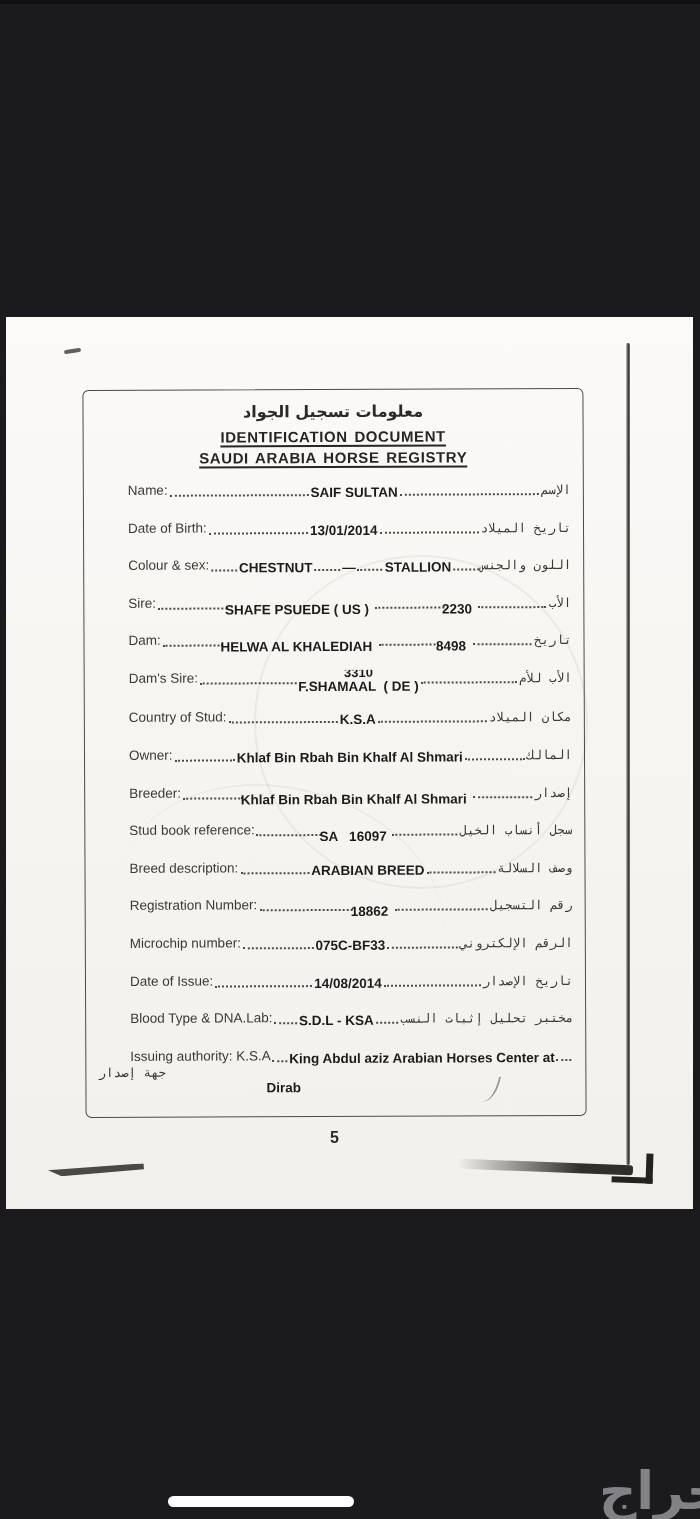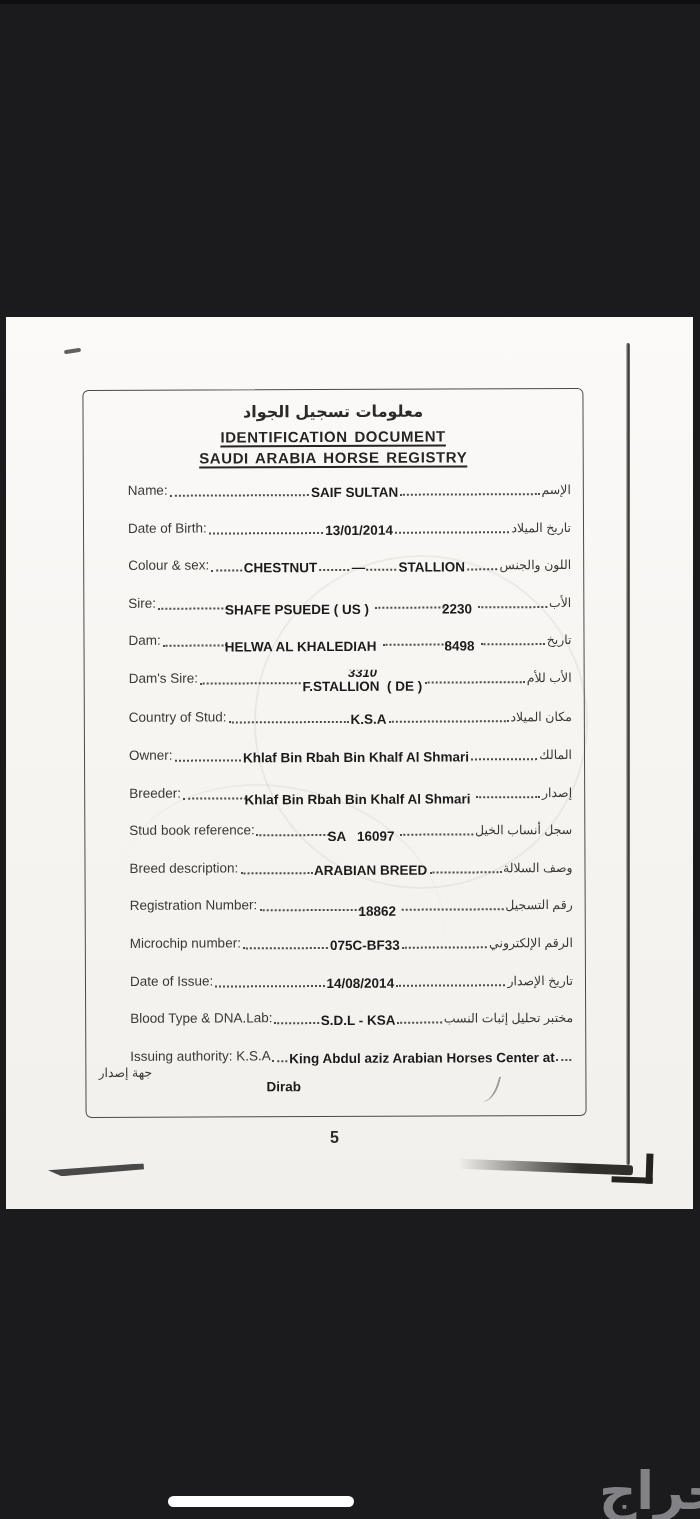--- a/index.html
+++ b/index.html
@@ -42,22 +42,22 @@
   .rows{margin-top:16px;}
   .row{display:flex;align-items:flex-start;flex-wrap:wrap;min-height:26px;margin-bottom:11.6px;overflow:hidden;}
   .lbl{font-size:13.5px;color:#3a3936;white-space:nowrap;flex-shrink:0;padding-left:32px;}
   .dots{flex:1 1 8px;min-width:0;height:12px;border-bottom:2px dotted #4d4c49;margin:0 2px;}
   .val{font-size:13.5px;font-weight:bold;color:#1c1b19;white-space:pre;flex-shrink:0;
        transform:translateY(3px);}
   .row.drop .val{transform:translate(-4px,7px);}
   .val.num{transform:translateY(3px);}
   .val.mid{letter-spacing:-1px;}
   .val.stack{display:inline-flex;flex-direction:column;align-items:center;line-height:1.05;transform:translateY(-4px);}
-  .val.stack .stack-top{font-size:13px;font-style:italic;}
-  .ar{font-family:Liberation Sans, sans-serif;font-size:12.5px;color:#3a3936;white-space:nowrap;
+  .val.stack .stack-top{font-size:13px;}
+  .ar{font-family:Liberation Mono, monospace;font-size:12.5px;color:#3a3936;white-space:nowrap;
       flex-shrink:0;direction:rtl;transform:translateY(1px);}
   .line2{width:100%;font-size:13.5px;font-weight:bold;color:#1c1b19;padding-left:168px;
          margin-top:1px;}
   .page-number{position:absolute;left:78px;top:812px;width:501px;text-align:center;
                font-size:16px;font-weight:bold;color:#2b2a28;}
 
   
   .haraj{position:absolute;right:-24px;bottom:6px;font-family:"DejaVu Sans",sans-serif;
          font-size:52px;font-weight:bold;color:#828286;letter-spacing:-2px;line-height:1;}
   .home-bar{position:absolute;left:168px;top:1492px;width:186px;height:11px;background:#ffffff;
@@ -122,21 +122,21 @@
             <span class="dots"></span>
             <span class="val">HELWA AL KHALEDIAH</span>
             <span class="dots"></span>
             <span class="val num">8498</span>
             <span class="dots"></span>
             <span class="ar">تاريخ</span>
           </div>
           <div class="row">
             <span class="lbl">Dam's Sire:</span>
             <span class="dots"></span>
-            <span class="val stack"><span class="stack-top">3310</span><span>F.STALLION  ( DE )</span></span>
+            <span class="val stack"><span class="stack-top">3310</span><span>F.SHAMAAL  ( DE )</span></span>
             <span class="dots"></span>
             <span class="ar">الأب للأم</span>
           </div>
           <div class="row">
             <span class="lbl">Country of Stud:</span>
             <span class="dots"></span>
             <span class="val">K.S.A</span>
             <span class="dots"></span>
             <span class="ar">مكان الميلاد</span>
           </div>

